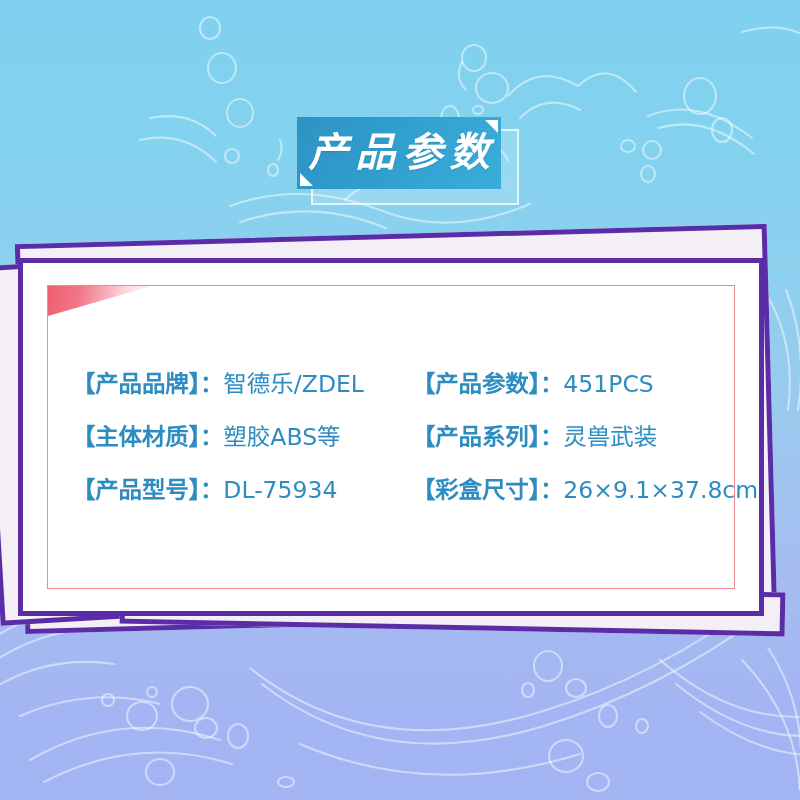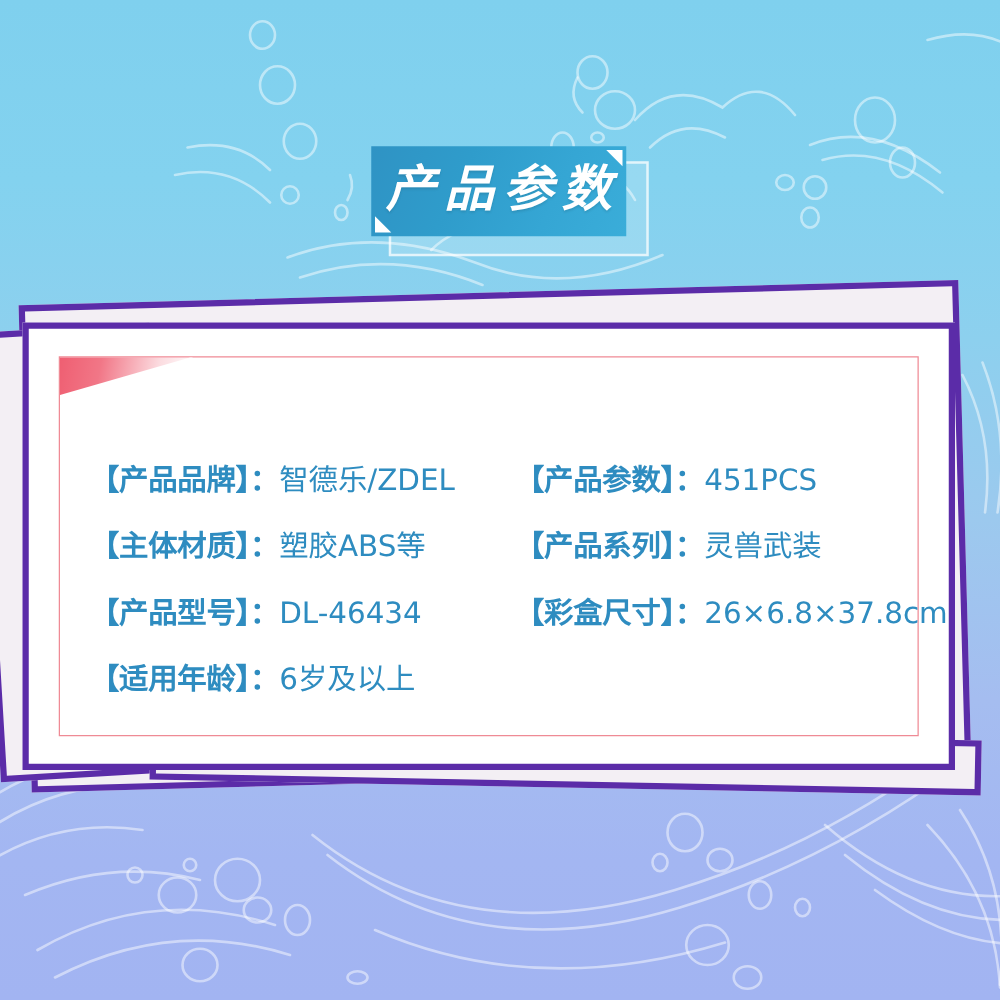--- a/index.html
+++ b/index.html
@@ -326,27 +326,24 @@
         </div>
 
         <div class="spec-item">
           <span class="spec-label">【主体材质】：</span><span class="spec-value">塑胶ABS等</span>
         </div>
         <div class="spec-item">
           <span class="spec-label">【产品系列】：</span><span class="spec-value">灵兽武装</span>
         </div>
 
         <div class="spec-item">
-          <span class="spec-label">【产品型号】：</span><span class="spec-value">DL-46434</span>
-        </div>
-        <div class="spec-item">
-          <span class="spec-label">【彩盒尺寸】：</span><span class="spec-value">26×6.8×37.8cm</span>
-        </div>
-
-        <div class="spec-item">
-          <span class="spec-label">【适用年龄】：</span><span class="spec-value">6岁及以上</span>
-        </div>
+          <span class="spec-label">【产品型号】：</span><span class="spec-value">DL-75934</span>
+        </div>
+        <div class="spec-item">
+          <span class="spec-label">【彩盒尺寸】：</span><span class="spec-value">26×9.1×37.8cm</span>
+        </div>
+
 
       </div>
     </div>
   </div>
 
 </div>
 
 </body></html>

